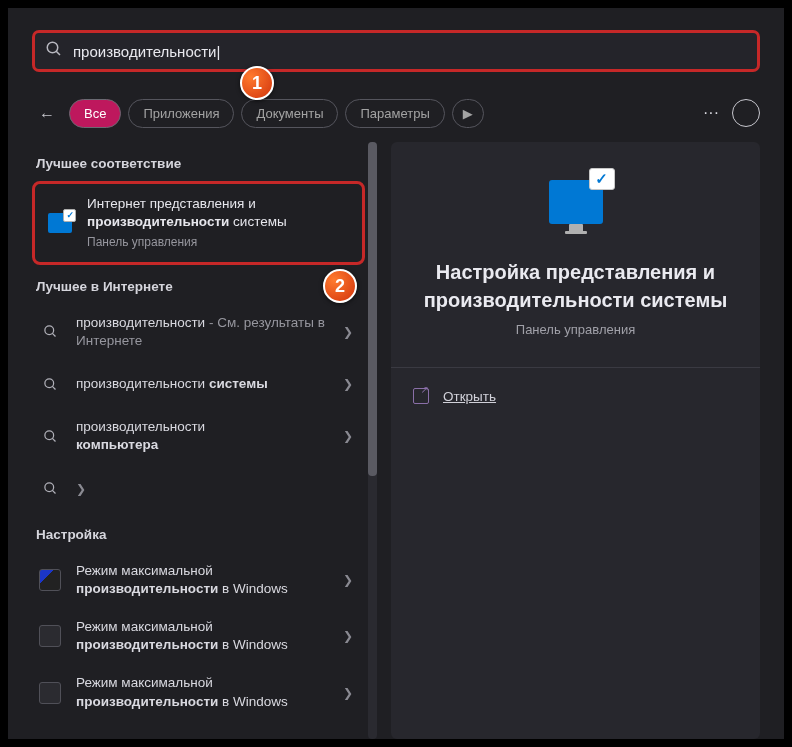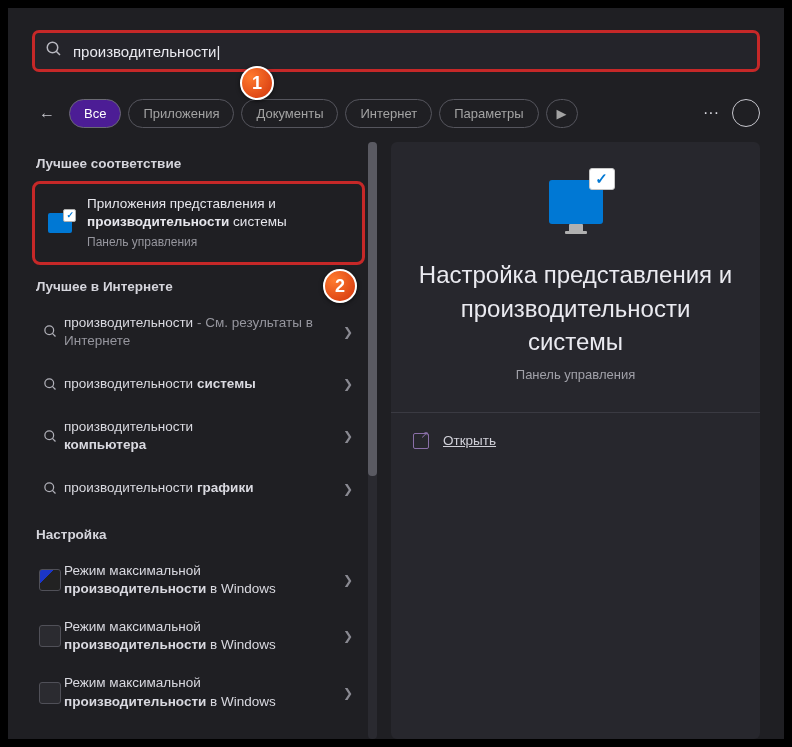--- a/index.html
+++ b/index.html
@@ -62,21 +62,21 @@
     height: 29px;
     padding: 0 14px;
     border-radius: 15px;
     border: 1px solid #55555d;
     color: #a3a3a3;
     font-size: 13px;
     display: flex; align-items: center;
     cursor: pointer;
   }
   .pill.active {
-    background: #4c1d95;
+    background: #be185d;
     border-color: #6a6a72;
     color: #fff;
   }
   .pill.icon-only { padding: 0 10px; }
   .spacer { flex: 1; }
   .ellipsis, .avatar-circle {
     width: 28px; height: 28px;
     display: flex; align-items: center; justify-content: center;
     color: #d9d9e0;
   }
@@ -154,20 +154,21 @@
     color: #0078d4;
     z-index: 1;
     font-weight: bold;
   }
   .bm-text { flex: 1; color: #e6e6ec; font-size: 13.5px; line-height: 1.35; }
   .bm-text .subtitle { color: #96969e; font-size: 12px; margin-top: 3px; }
 
   .list-item {
     display: flex;
     align-items: center;
+    gap: 12px;
     padding: 10px 8px 10px 4px;
     margin-right: 12px;
     color: #d9d9e0;
     font-size: 13.5px;
     cursor: pointer;
   }
   .li-icon {
     width: 28px; height: 28px;
     display: flex; align-items: center; justify-content: center;
   }
@@ -227,22 +228,22 @@
     background: #fff;
     border: 1px solid #c8c8c8;
     border-radius: 3px;
     display: flex; align-items: center; justify-content: center;
     font-size: 15px;
     color: #0078d4;
     font-weight: bold;
   }
   .preview-title {
     color: #eaeaf0;
-    font-size: 24px;
-    font-weight: 400;
+    font-size: 20px;
+    font-weight: 700;
     text-align: center;
     margin-top: 34px;
     line-height: 1.4;
     padding: 0 20px;
   }
   .preview-sub {
     color: #a0a0a8;
     font-size: 13px;
     margin-top: 8px;
   }
@@ -302,21 +303,20 @@
         </svg>
     </span>
     <span class="search-input"><span>производительности</span><span class="caret">|</span></span>
   </div>
 
   <div class="tabs-row">
     <div class="back-btn">←</div>
     <div class="pill active">Все</div>
     <div class="pill">Приложения</div>
     <div class="pill">Документы</div>
-    <div class="pill">Интернет</div>
     <div class="pill">Параметры</div>
     <div class="pill icon-only">▶</div>
     <div class="spacer"></div>
     <div class="ellipsis">···</div>
     <div class="avatar-circle"></div>
   </div>
 
   <div class="split">
 
     <div class="results">
@@ -326,21 +326,21 @@
 
       <div class="section-title">Лучшее соответствие</div>
 
       <div class="best-match">
         <div class="bm-icon">
           <div class="monitor-icon">
               <span class="tick">✓</span>
             </div>
         </div>
         <div class="bm-text">
-          <div><span>Приложения представления и</span></div>
+          <div><span>Интернет представления и</span></div>
           <div><b>производительности</b><span> системы</span></div>
           <div class="subtitle">Панель управления</div>
         </div>
       </div>
 
       <div class="section-title">Лучшее в Интернете</div>
 
       <div class="list-item">
         <div class="li-icon">
           <svg viewBox="0 0 24 24">
@@ -374,21 +374,20 @@
         <div class="chevron">❯</div>
       </div>
 
       <div class="list-item">
         <div class="li-icon">
           <svg viewBox="0 0 24 24">
               <circle cx="10" cy="10" r="7"></circle>
               <line x1="20" y1="20" x2="15" y2="15"></line>
             </svg>
         </div>
-        <div class="li-text"><span>производительности </span><b>графики</b></div>
         <div class="chevron">❯</div>
       </div>
 
       <div class="section-title">Настройка</div>
 
       <div class="list-item">
         <div class="li-icon">
             <div class="thumb-pic"></div>
           </div>
         <div class="li-text"><span>Режим максимальной</span><br><b>производительности</b><span> в Windows</span></div>

